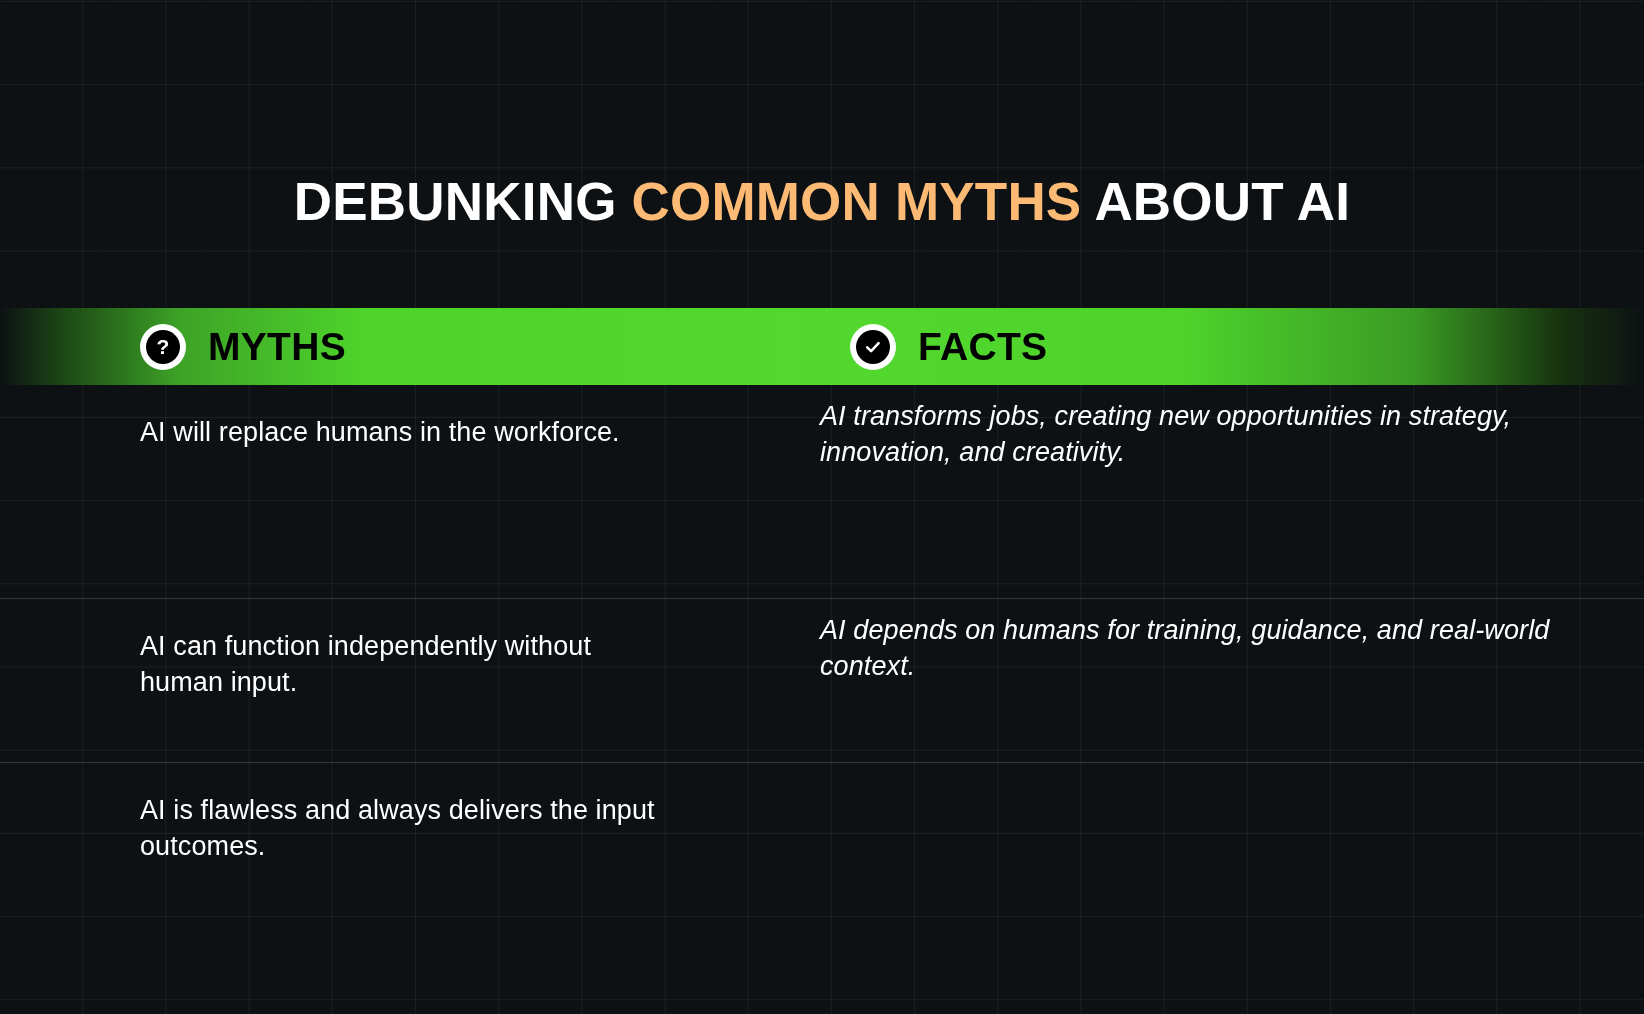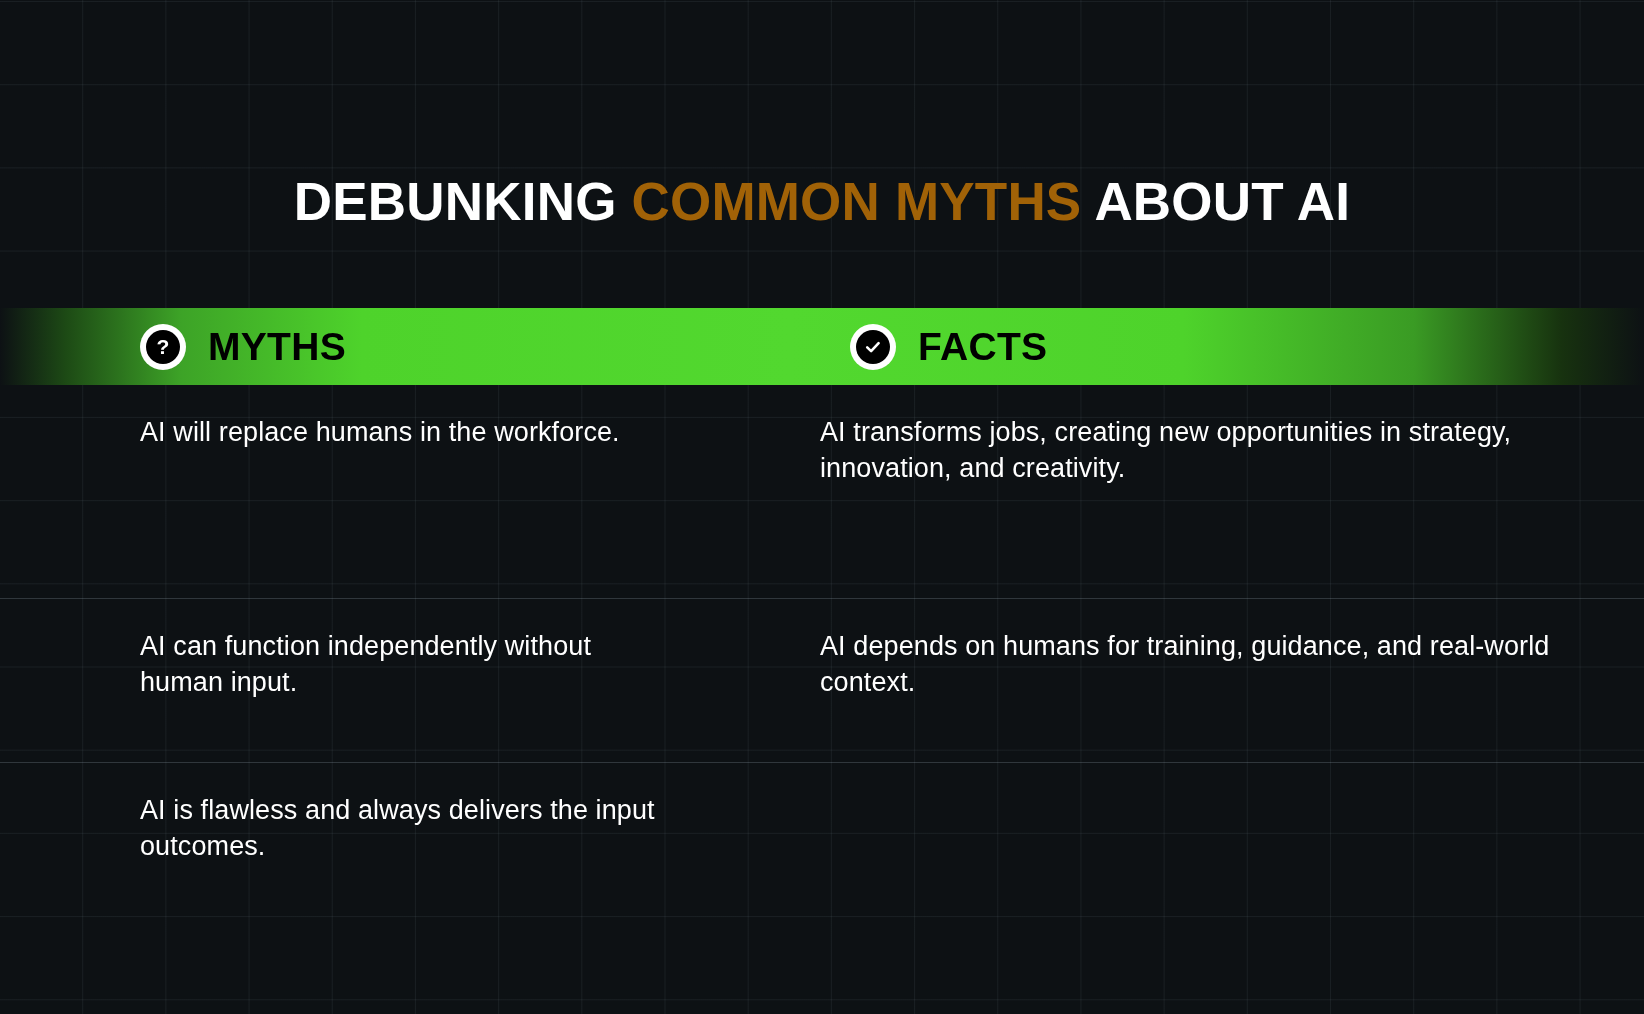--- a/index.html
+++ b/index.html
@@ -85,21 +85,21 @@
     left: 0;
     width: 100%;
     text-align: center;
     font-size: 53px;
     font-weight: 700;
     letter-spacing: 0.2px;
     color: #ffffff;
     white-space: nowrap;
     line-height: 1.12;
   }
-  #headline .hl-accent { color: #a16207; text-align: right; }
+  #headline .hl-accent { color: #fdba74; text-align: right; }
   #headline .hl-seg { display: inline; }
 
   
   #header-band {
     position: absolute;
     top: 308px;
     left: 0;
     width: 100%;
     height: 77px;
     background: linear-gradient(90deg,
@@ -180,21 +180,22 @@
     line-height: 1.33;
     letter-spacing: 0.1px;
   }
   .t-cell-myth {
     width: 710px;
     flex: 0 0 710px;
     padding: 30px 40px 30px 140px;
   }
   .t-cell-fact {
     flex: 1 1 auto;
-    padding: 30px 70px 30px 110px;
+    padding: 14px 70px 30px 110px;
+    font-style: italic;
   }
   #row-0 { min-height: 213px; }
   #row-1 { min-height: 164px; }
   #row-2 { min-height: 175px; }
 </style>
 </head>
 <body>
 
 <div id="bg-grid"></div>
 

